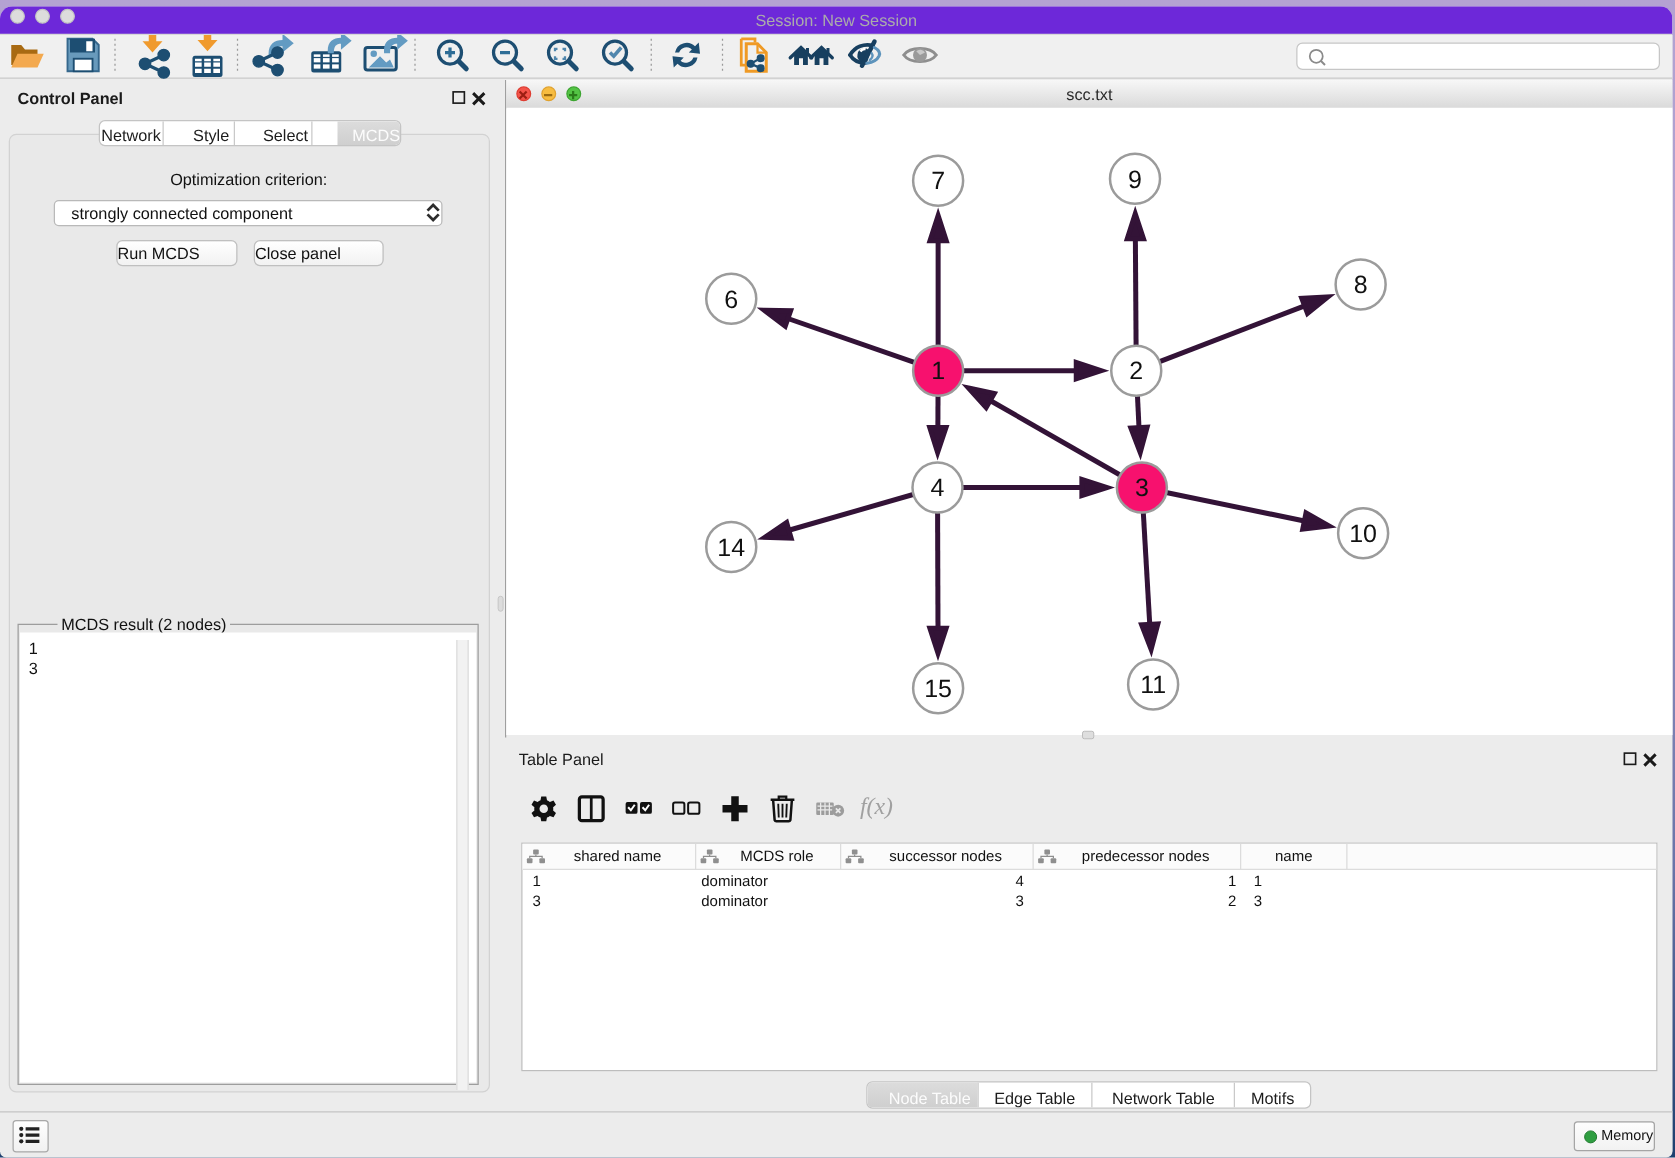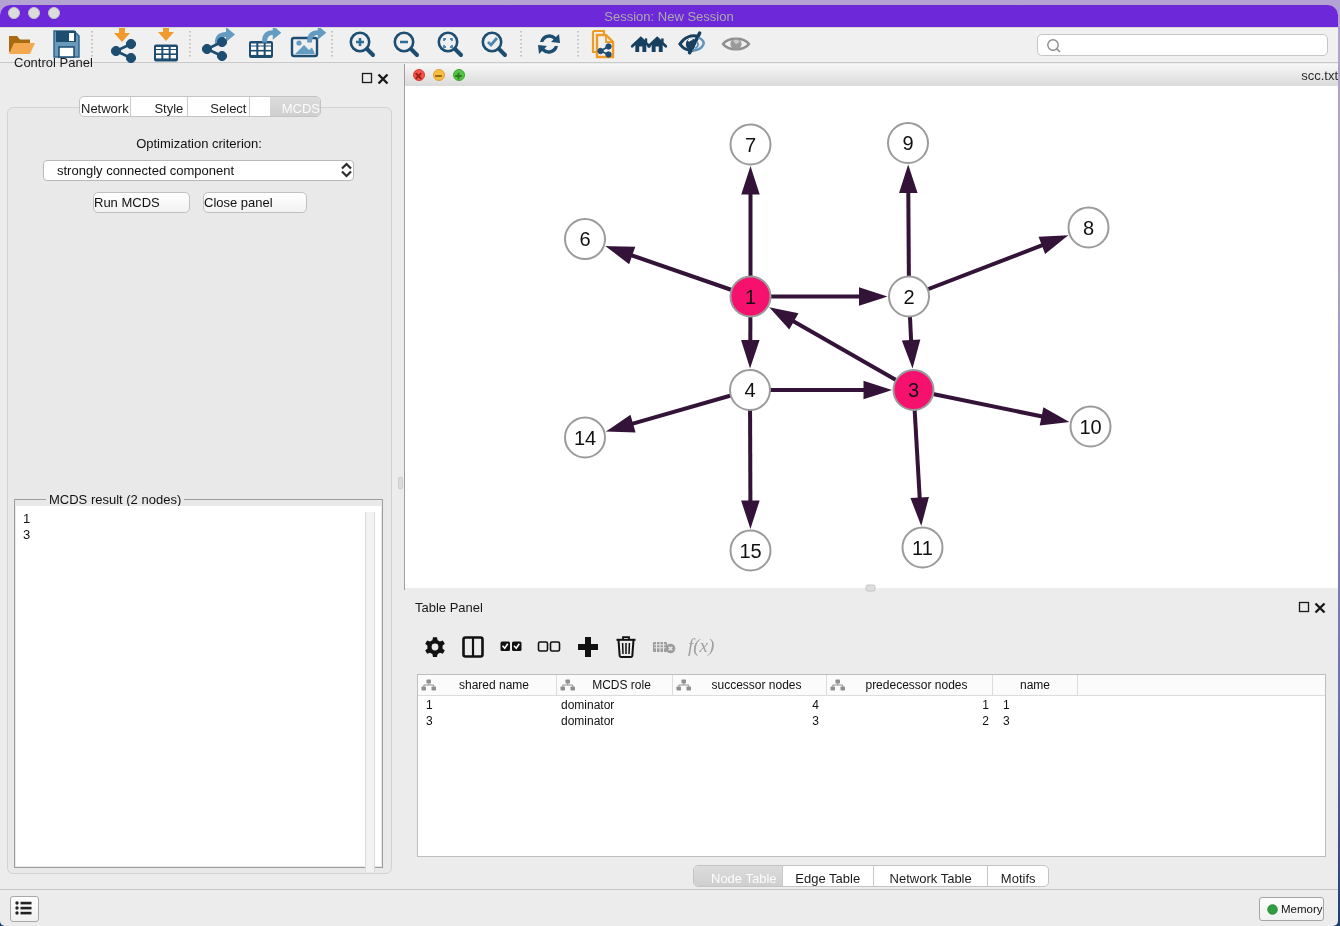--- a/index.html
+++ b/index.html
@@ -5,37 +5,37 @@
 * { margin:0; padding:0; box-sizing:border-box; }
 html,body { width:1340px; height:926px; overflow:hidden; }
 body { background:linear-gradient(180deg,#b4a2d2 0%,#a99fcc 30%,#6a74a8 75%,#1d3f6e 100%); font-family:"Liberation Sans",sans-serif; }
 #win { position:absolute; left:0; top:5px; width:1338px; height:921px; background:#ececec; border-radius:10px 10px 5px 5px; overflow:hidden; }
 #titlebar { position:absolute; left:0; top:0; width:100%; height:23px; background:#6d28d9; border-bottom:1px solid #d8d8d8; }
 .tbtn { position:absolute; top:2px; width:12px; height:12px; border-radius:50%; background:#dcdcdc; border:1px solid #c3c3c3; }
 #wintitle { position:absolute; top:4px; left:0; width:100%; text-align:center; font-size:13px; color:#ababab; }
 #toolbar { position:absolute; left:0; top:23px; width:100%; height:35px; background:#f0f0f0; border-bottom:1px solid #c9c9c9; }
 #searchbox { position:absolute; left:1037px; top:29px; width:291px; height:22px; background:#fff; border:1px solid #c6c6c6; border-radius:5px; }
 
-#cptitle { position:absolute; left:14px; top:50px; font-size:13px; color:#1a1a1a; }
+#cptitle { position:absolute; left:14px; top:66px; font-size:13px; color:#1a1a1a;font-weight:bold; }
 #cpbody { position:absolute; left:7px; top:102px; width:385px; height:767px; background:#e9e9e9; border:1px solid #d2d2d2; border-radius:6px; }
 .seg { position:absolute; display:flex; background:#fff; border:1px solid #c4c4c4; border-radius:5px; overflow:hidden; }
 .seg div { font-size:13px; color:#1c1c1c; text-align:center; border-right:1px solid #c9c9c9; padding-top:4px; }
 .seg div:last-child { border-right:none; }
 .seg .on { background:linear-gradient(180deg,#dcdcdc,#cfcfcf); color:#fcfcfc;padding-left:12px; }
 #optlabel { position:absolute; left:0; top:131px; width:398px; text-align:center; font-size:13px; color:#111; }
 #dropdown { position:absolute; left:43px; top:155px; width:311px; height:21px; background:#fff; border:1px solid #b9b9b9; border-radius:4px; font-size:13px; color:#111; line-height:19px; padding-left:13px; }
 .btn { position:absolute; height:21px; background:linear-gradient(180deg,#ffffff,#f2f2f2); border:1px solid #c0c0c0; border-radius:5px; font-size:13px; color:#111; text-align:left; line-height:19px; }
 #fs { position:absolute; left:14px; top:494px; width:369px; height:369px; border:1px solid #9d9d9d; }
 #fslegend { position:absolute; left:6px; top:-8px; background:#e9e9e9; padding:0 3px; font-size:13px; color:#111;margin-left:25px; }
 #fsinner { position:absolute; left:1px; top:6px; width:365px; height:360px; background:#fff; }
 #fsscroll { position:absolute; right:6px; top:6px; width:10px; height:360px; background:#f2f2f2; border-left:1px solid #dcdcdc; border-right:1px solid #dcdcdc; }
 
 #frame { position:absolute; left:404px; top:59px; width:934px; height:526px; border-left:1px solid #9f9f9f; }
 #ftitle { position:absolute; left:0; top:0; width:100%; height:23px; background:linear-gradient(180deg,#f7f7f7,#dadada); border-bottom:1px solid #ababab; }
-#fname { position:absolute; width:100%; text-align:right; top:4px; font-size:13px; color:#2b2b2b; }
+#fname { position:absolute; width:100%; text-align:center; top:4px; font-size:13px; color:#2b2b2b; }
 .mac { position:absolute; top:5px; width:12px; height:12px; border-radius:50%; }
 #canvas { position:absolute; left:0; top:22px; width:934px; height:502px; background:#fff; }
 
 #tptitle { position:absolute; left:415px; top:595px; font-size:13px; color:#1a1a1a; }
 #ttoolbar { position:absolute; left:404px; top:615px; width:934px; height:50px; }
 #tbl { position:absolute; left:417px; top:669px; width:909px; height:183px; background:#fff; border:1px solid #bdbdbd; }
 #thead { position:absolute; left:0; top:0; width:100%; height:21px; background:#fbfbfb; border-bottom:1px solid #dcdcdc; }
 .hcell { position:absolute; top:0; height:21px; border-right:1px solid #dcdcdc; font-size:12px; color:#111; text-align:center; line-height:21px; }
 .cell { position:absolute; font-size:12px; color:#111; height:16px; line-height:16px; }
 

